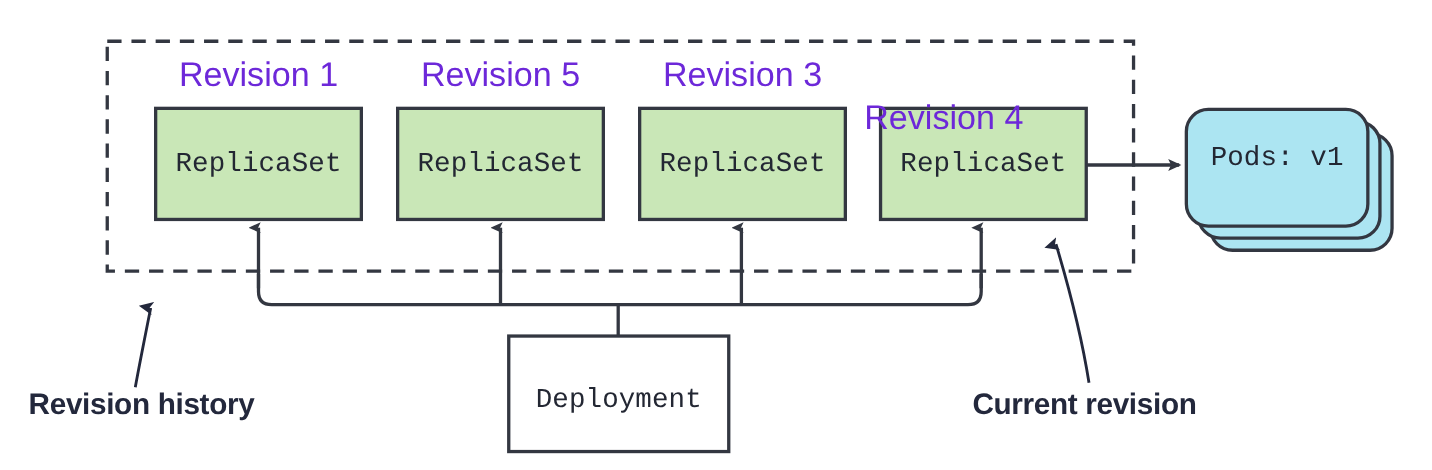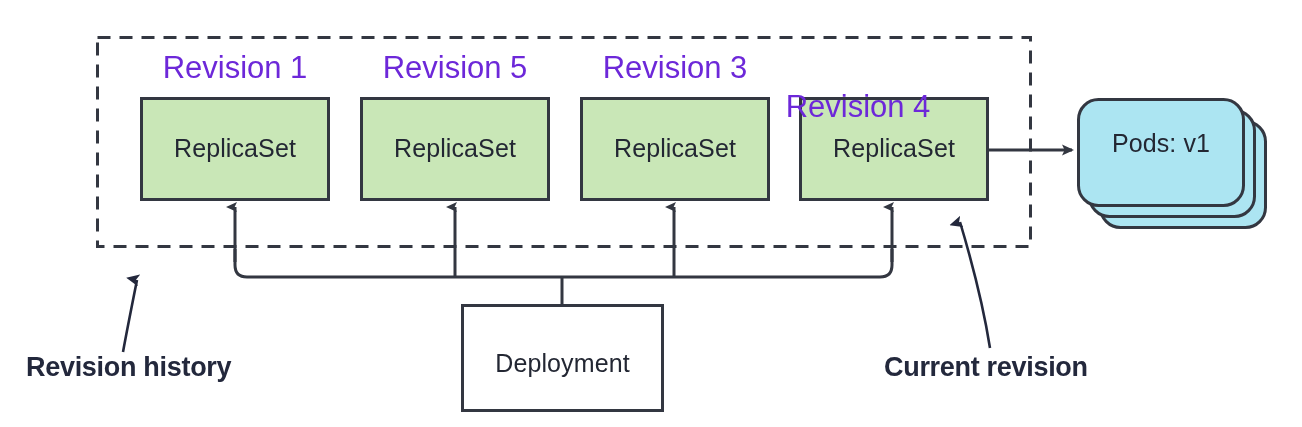--- a/index.html
+++ b/index.html
@@ -25,21 +25,21 @@
     width: 1302px;
     height: 427px;
   }
   .node-label {
     position: absolute;
     display: flex;
     align-items: center;
     justify-content: center;
     text-align: center;
     color: #232733;
-    font-family: Liberation Sans, sans-serif;
+    font-family: Liberation Mono, monospace;
     font-size: 25px;
     line-height: 1.1;
     letter-spacing: 0.1px;
     white-space: nowrap;
     pointer-events: none;
   }
   .revision-caption {
     position: absolute;
     width: 188px;
     height: 30px;

